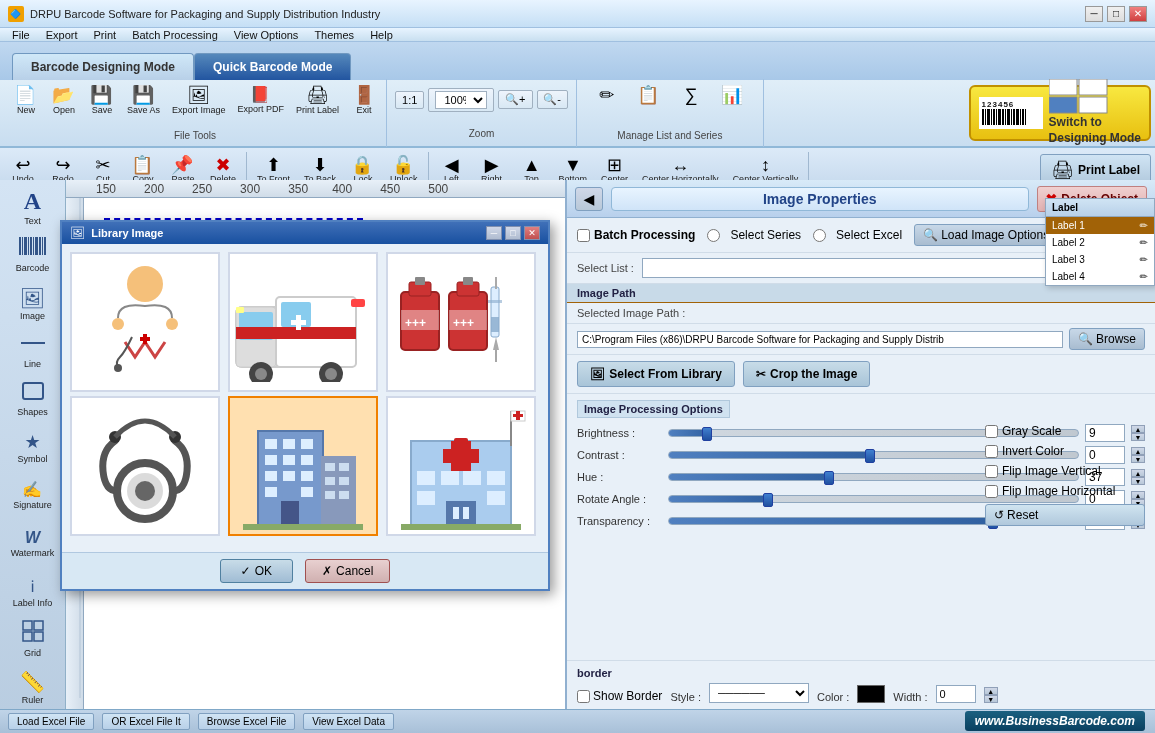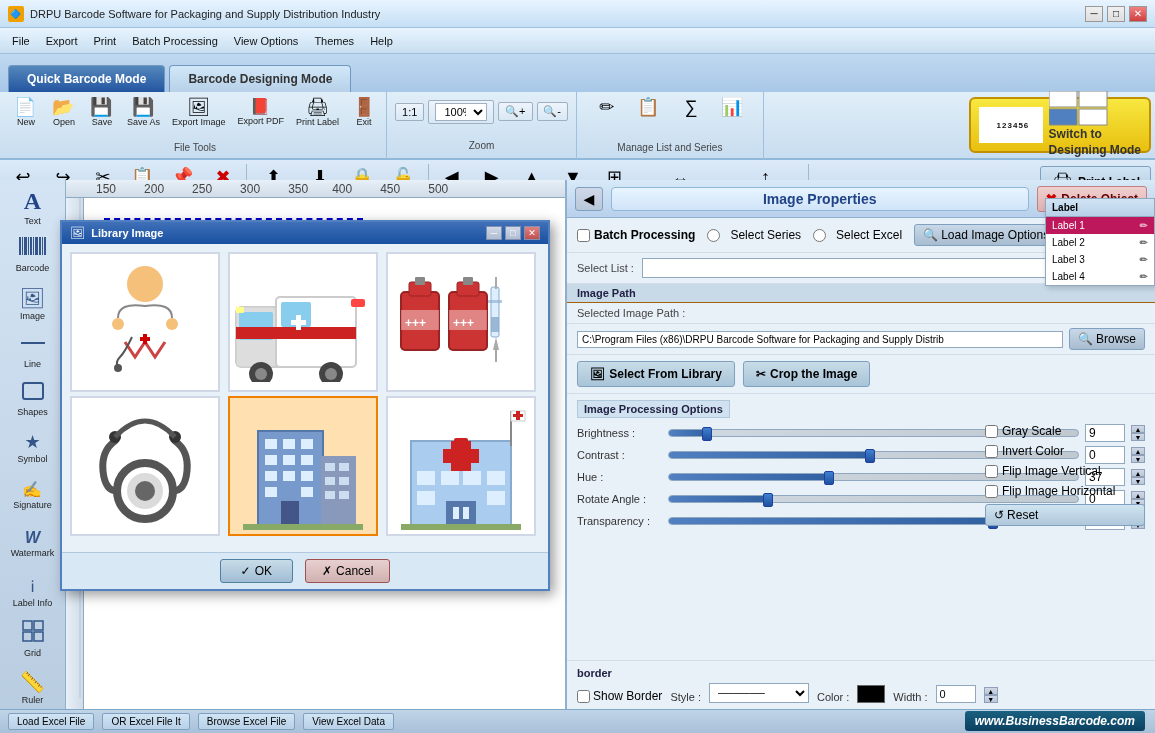--- a/index.html
+++ b/index.html
@@ -15,21 +15,21 @@
       border-bottom: 1px solid #a0c0e0;
     }
     .titlebar-icon { width: 16px; height: 16px; background: #f0a000; border-radius: 2px; margin-right: 6px; display: flex; align-items: center; justify-content: center; color: white; font-size: 9px; }
     .titlebar-text { font-size: 11px; color: #222; flex: 1; }
     .titlebar-buttons { display: flex; gap: 4px; }
     .titlebar-btn { width: 18px; height: 16px; border: 1px solid #999; background: linear-gradient(to bottom, #f0f0f0, #ddd); display: flex; align-items: center; justify-content: center; font-size: 10px; cursor: pointer; }
 
     
     .menubar {
       background: linear-gradient(to bottom, #e8f4ff, #c8dff0);
-      height: 26px;
+      height: 14px;
       display: flex;
       align-items: center;
       padding: 0 4px;
       border-bottom: 1px solid #a0c0e0;
     }
     .menu-item { padding: 2px 8px; font-size: 11px; color: #111; cursor: pointer; border-radius: 2px; }
 
     
     .mode-tabs {
       background: linear-gradient(to bottom, #c0d8f0, #a8c8e8);
@@ -111,21 +111,21 @@
       border: 2px solid #c09000;
       border-radius: 6px;
       padding: 4px 8px;
       display: flex;
       align-items: center;
       gap: 6px;
       cursor: pointer;
       margin-left: auto;
       height: 56px;
     }
-    .barcode-preview { width: 64px; height: 32px; background: white; display: flex; flex-direction: column; justify-content: center; padding: 18px; }
+    .barcode-preview { width: 64px; height: 32px; background: white; display: flex; flex-direction: column; justify-content: center; padding: 3px; }
     .switch-btn-text { font-size: 11px; font-weight: bold; color: #333; line-height: 1.3; }
 
     
     .second-toolbar {
       background: linear-gradient(to bottom, #dceaf8, #c4d8ec);
       height: 44px;
       display: flex;
       align-items: center;
       padding: 0 4px;
       border-bottom: 1px solid #90b0d0;
@@ -241,21 +241,21 @@
       font-weight: bold;
       border-bottom: 1px solid #90a8c0;
     }
     .label-row {
       display: flex;
       align-items: center;
       padding: 3px 6px;
       gap: 4px;
       cursor: pointer;
     }
-    .label-row.selected { background: #be185d; color: white; gap: 8px; }
+    .label-row.selected { background: #a16207; color: white; gap: 8px; }
     .label-row-text { flex: 1; font-size: 10px; }
     .label-edit-icon { font-size: 10px; }
 
     
     .logo-area {
       position: absolute;
       left: 20px;
       top: 20px;
       background: white;
       border: 2px dashed #0000cc;
@@ -566,22 +566,22 @@
   <div class="menu-item">File</div>
   <div class="menu-item">Export</div>
   <div class="menu-item">Print</div>
   <div class="menu-item">Batch Processing</div>
   <div class="menu-item">View Options</div>
   <div class="menu-item">Themes</div>
   <div class="menu-item">Help</div>
 </div>
 
 <div class="mode-tabs">
+  <div class="mode-tab inactive">Barcode Designing Mode</div>
   <div class="mode-tab active">Quick Barcode Mode</div>
-  <div class="mode-tab inactive">Barcode Designing Mode</div>
 </div>
 
 <div class="main-toolbar">
 
   <div class="toolbar-group">
     <div class="toolbar-buttons-row">
       <div class="tool-btn">
         <span class="icon">📄</span>
         <span class="label">New</span>
       </div>

